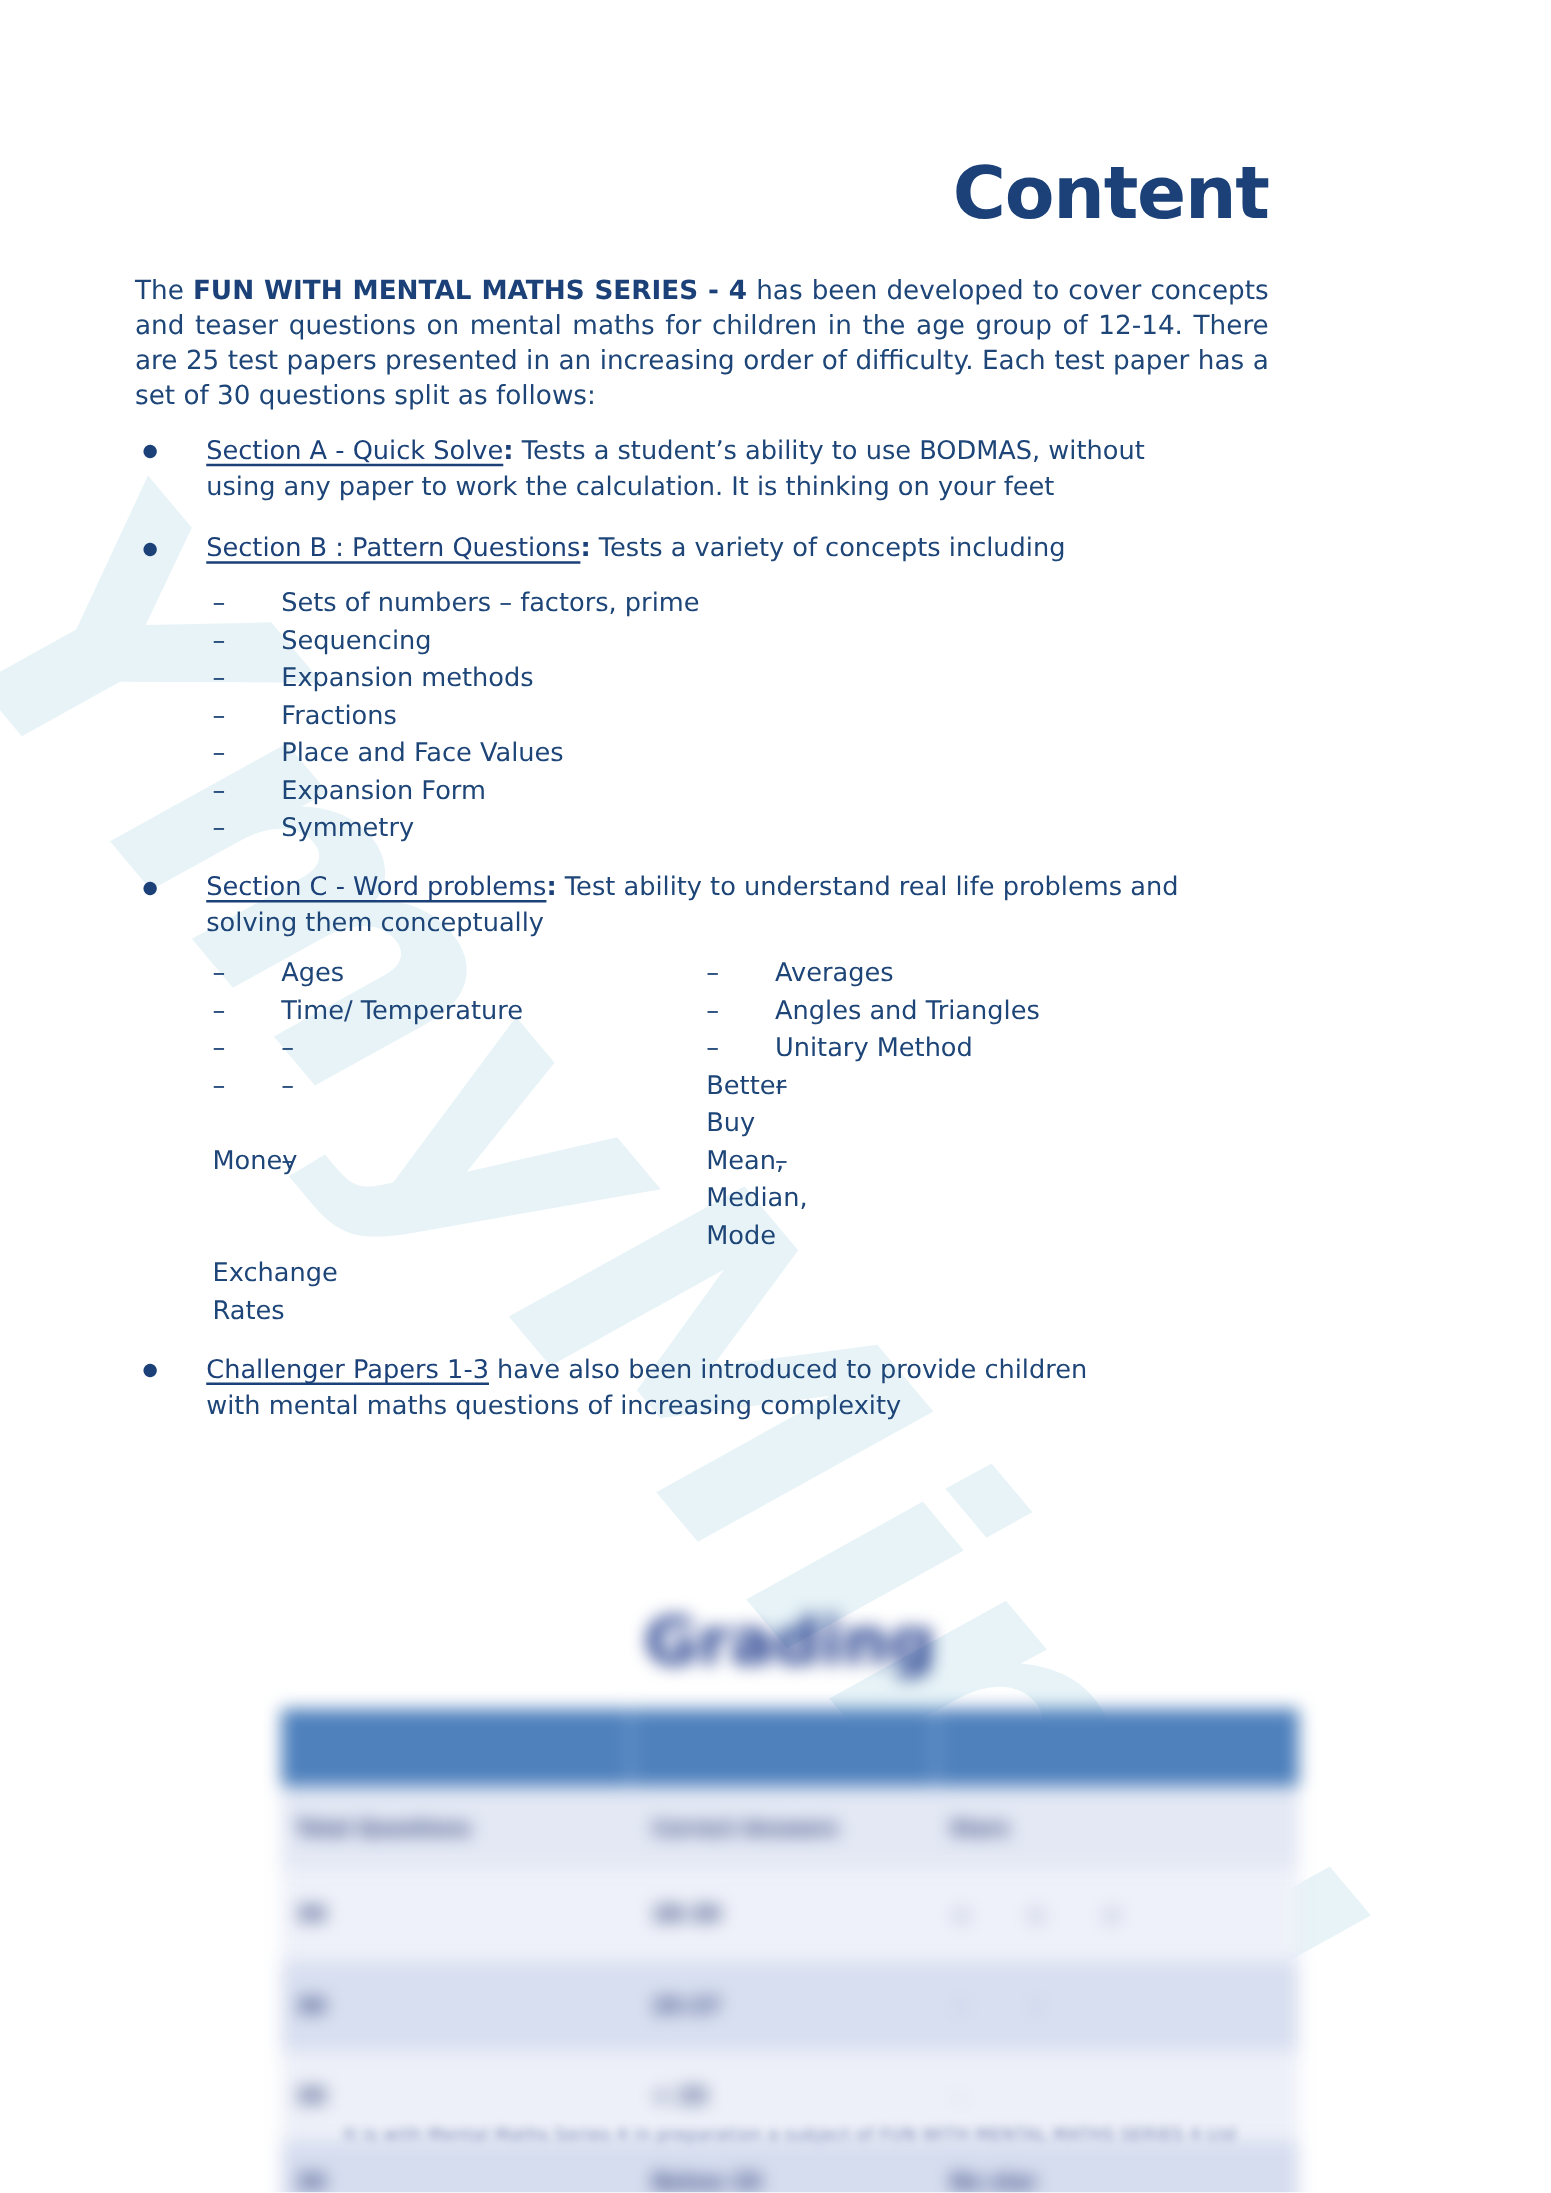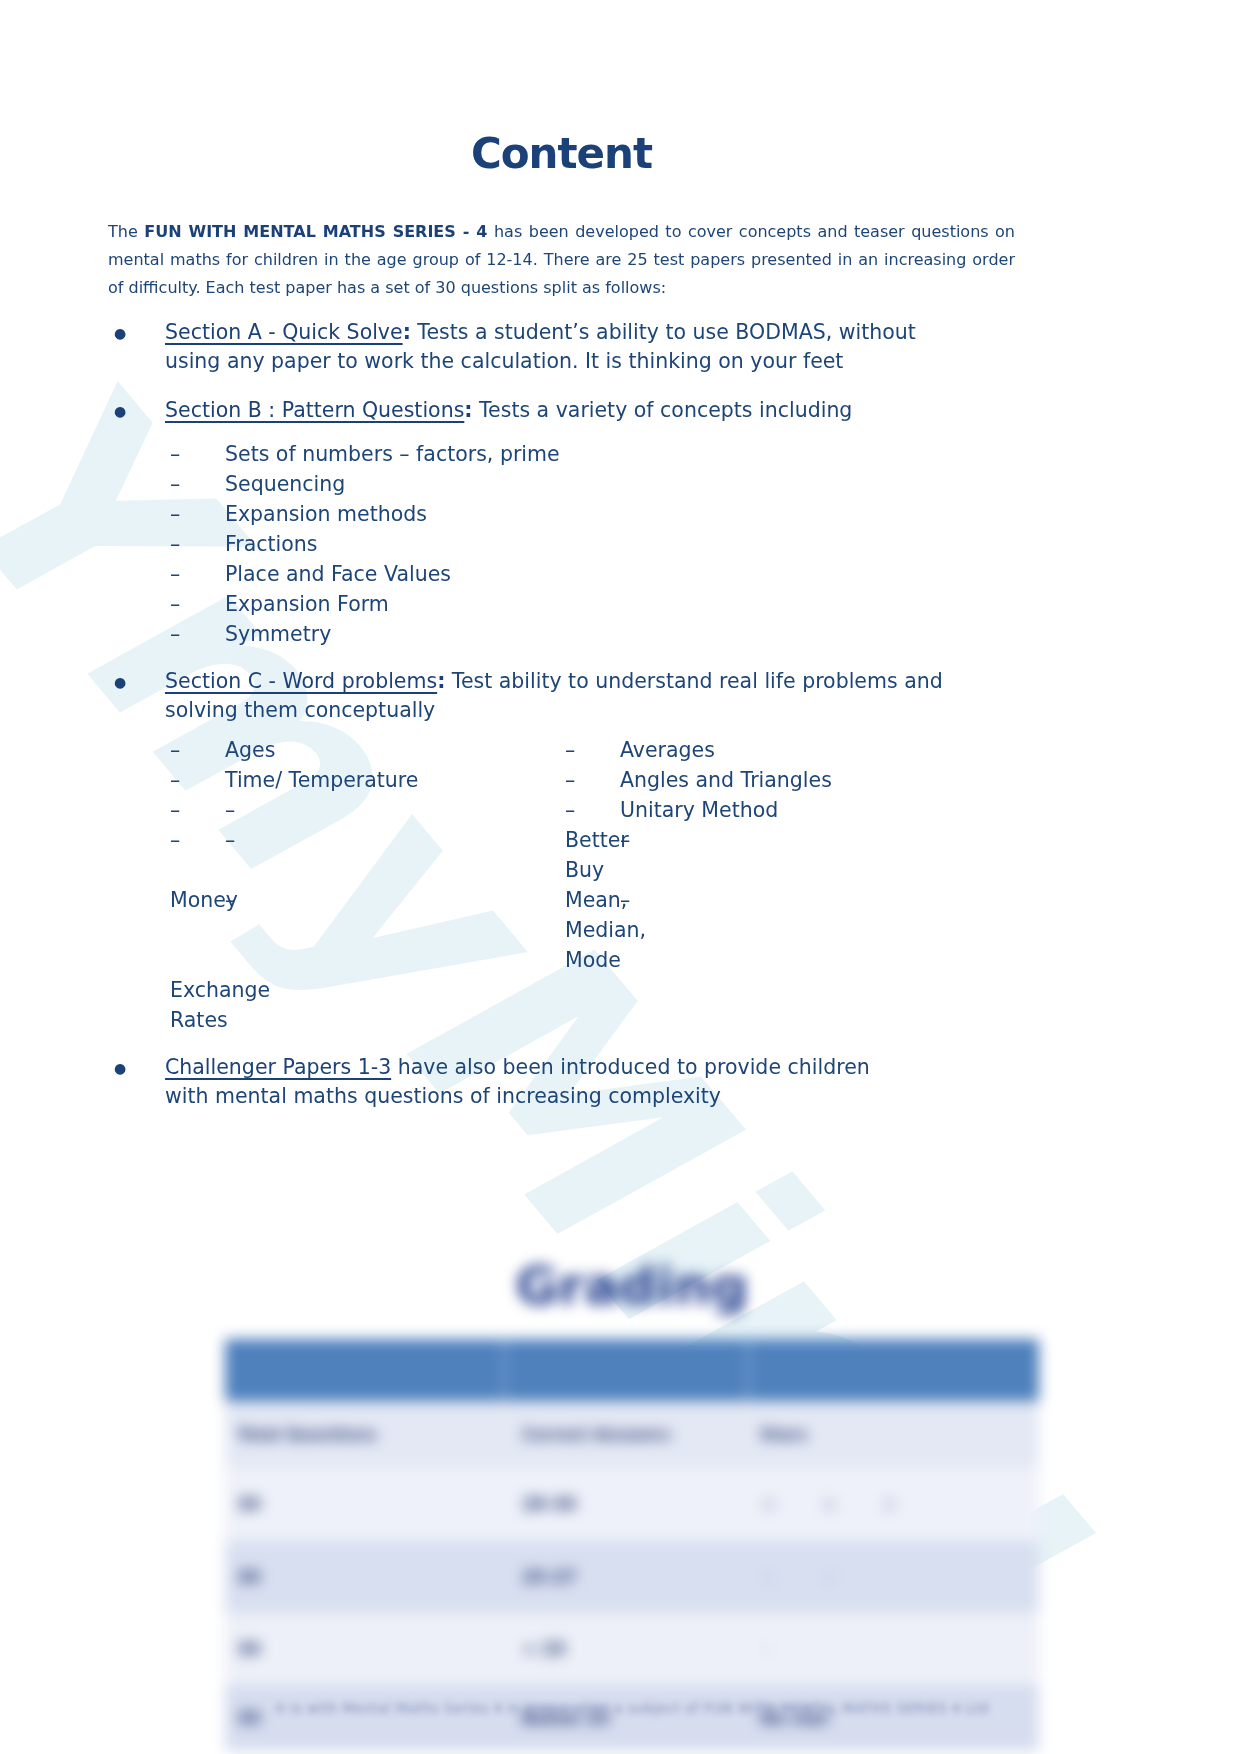--- a/index.html
+++ b/index.html
@@ -3,23 +3,23 @@
 <meta charset="utf-8">
 <style>
   html,body{margin:0;padding:0;background:#fff;}
   .page{position:relative;width:1241px;height:1754px;background:#ffffff;overflow:hidden;
         font-family:"DejaVu Sans","Liberation Sans",sans-serif;color:#1D4577;}
   .watermark{position:absolute;left:150px;top:330px;z-index:0;
              font-size:290px;font-weight:bold;font-style:italic;white-space:nowrap;
              color:#D8ECF2;opacity:.6;transform:rotate(50deg);transform-origin:0 0;
              letter-spacing:4px;}
   .content{position:relative;z-index:1;}
-  .page-title{margin:124px 0 0 108px;width:907px;text-align:center;
-              font-size:42px;line-height:60px;font-weight:bold;color:#1B4178;letter-spacing:-1px;}
-  .intro{margin:34px 0 0 108px;width:907px;font-size:16px;line-height:28px;
+  .page-title{margin:124px 0 0 108px;width:907px;text-align:right;
+              font-size:58px;line-height:60px;font-weight:bold;color:#1B4178;letter-spacing:-1px;}
+  .intro{margin:34px 0 0 108px;width:907px;font-size:21px;line-height:28px;
          text-align:justify;}
   .intro b{color:#1B4178;}
   .bullet-item{position:relative;margin-left:108px;width:850px;font-size:20.5px;line-height:29px;}
   .bullet-item .dot{position:absolute;left:6px;top:1px;font-size:14px;color:#1B4178;}
   .bullet-item .btxt{display:block;padding-left:57px;}
   .b-head{font-weight:normal;color:#1B4178;text-decoration:underline;
           text-decoration-thickness:2px;text-underline-offset:4px;}
   .b-colon{font-weight:bold;color:#1B4178;}
   .m-a{margin-top:16px;} .m-b{margin-top:20px;} .m-c{margin-top:18px;} .m-d{margin-top:18px;}
   .bullet-item.narrow{width:792px;}

